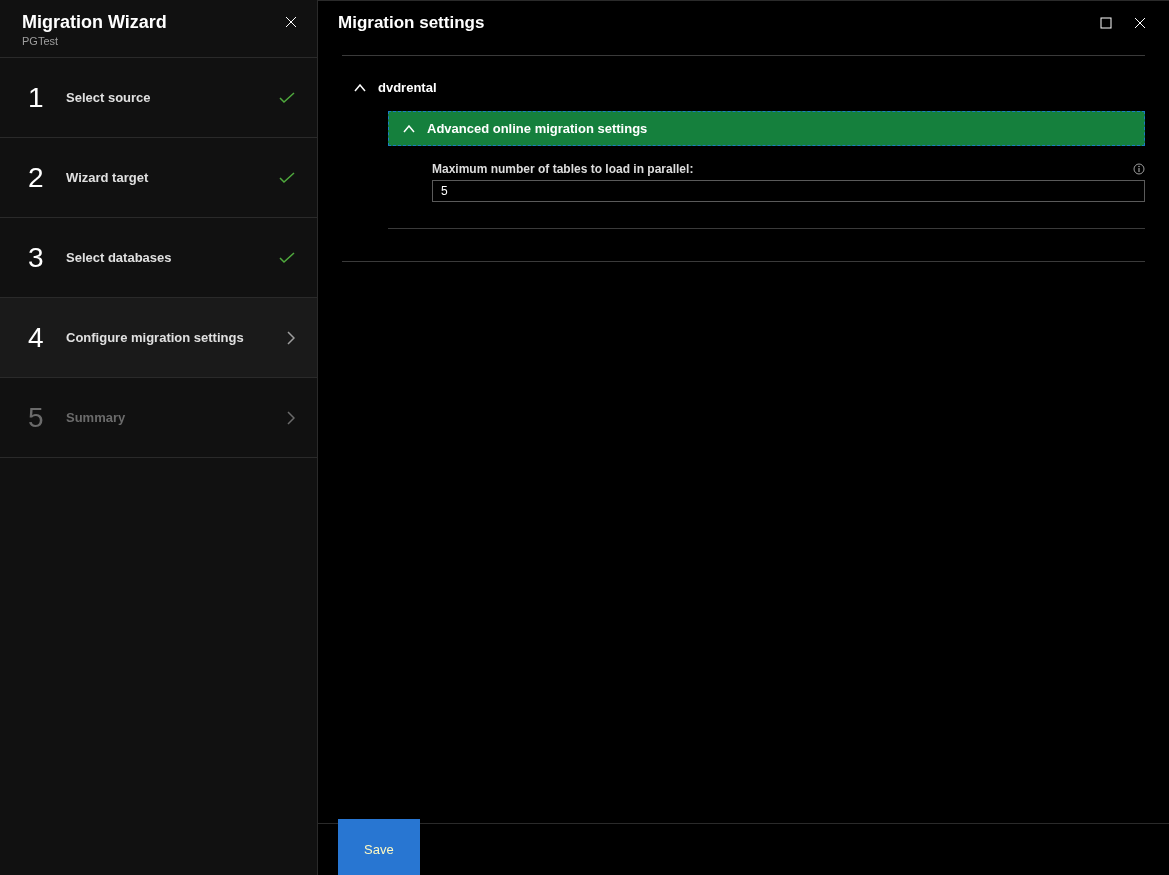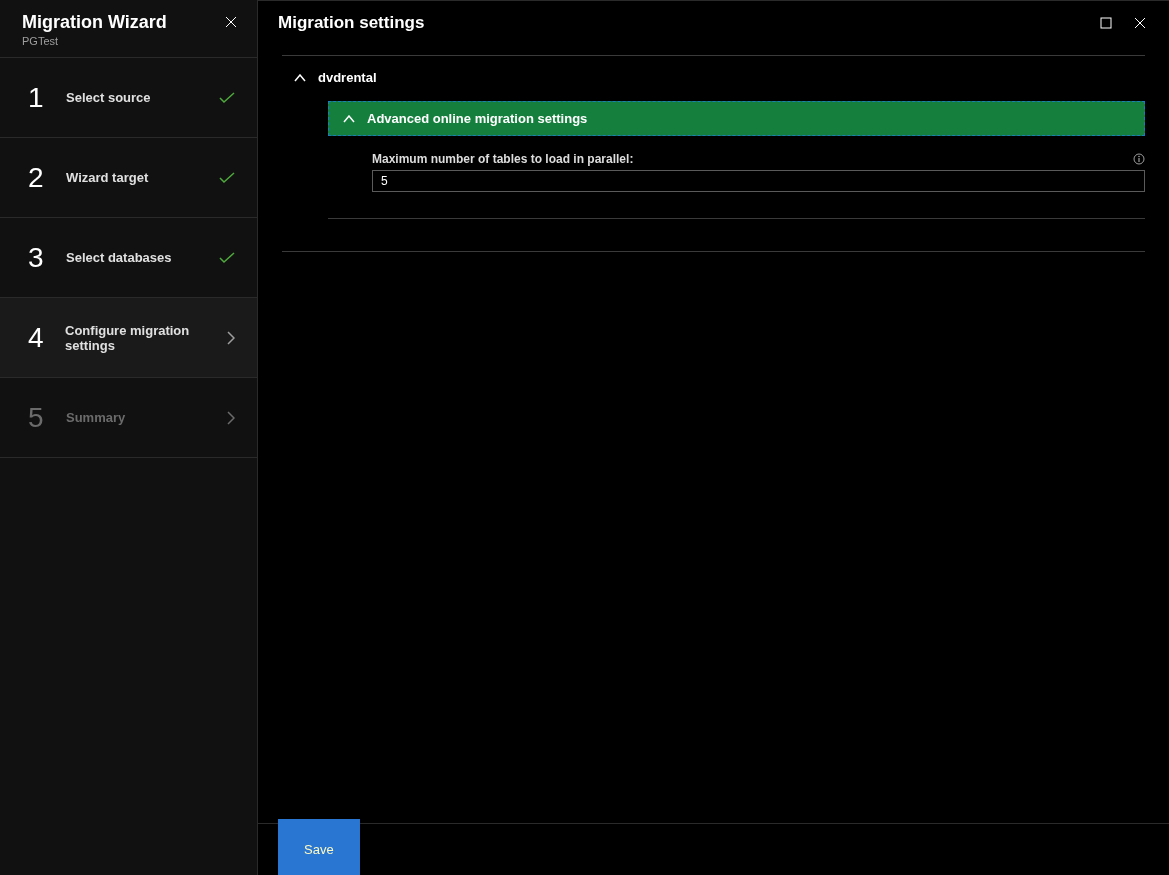--- a/index.html
+++ b/index.html
@@ -13,21 +13,21 @@
       font-family: "Segoe UI", Arial, sans-serif;
       font-size: 13px;
       width: 1169px;
       height: 875px;
       overflow: hidden;
       display: flex;
     }
     
     
     .sidebar {
-      width: 258px;
+      width: 318px;
       height: 100%;
       background: #111111;
       border-right: 1px solid #2a2a2a;
       display: flex;
       flex-direction: column;
     }
     .sidebar-header {
       padding: 12px 22px 10px 22px;
       border-bottom: 1px solid #2a2a2a;
       position: relative;
@@ -134,21 +134,21 @@
     }
     
     .main-content {
       flex: 1;
       padding: 10px 24px 0 24px;
       overflow: auto;
     }
     
     .section {
       border-top: 1px solid #3a3a3a;
-      padding: 14px 0 18px 0;
+      padding: 24px 0 18px 0;
     }
     .section-row {
       display: flex;
       align-items: center;
       gap: 12px;
       cursor: pointer;
       padding-left: 12px;
     }
     .section-label {
       font-size: 13px;

